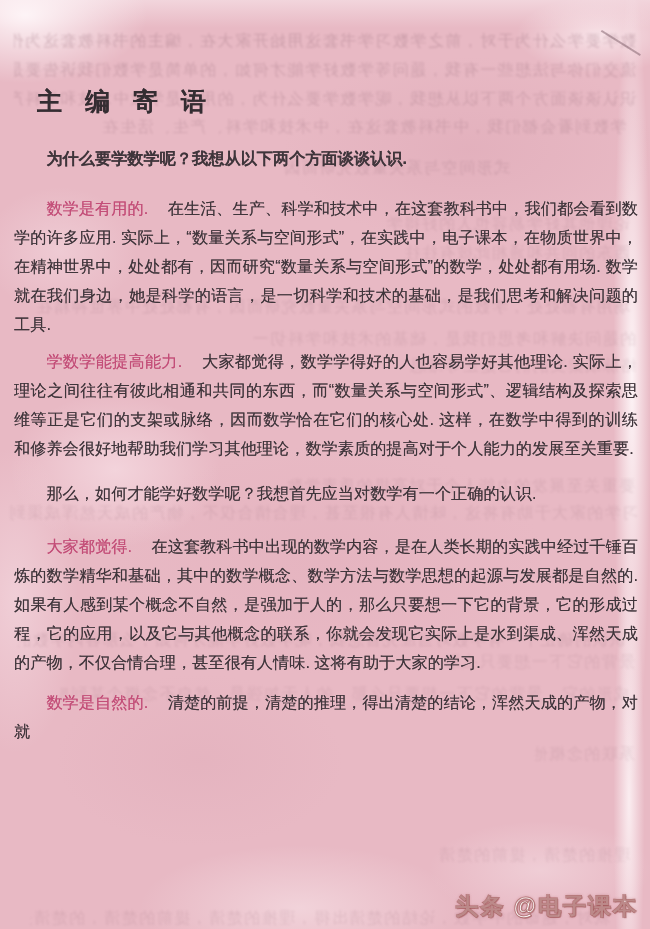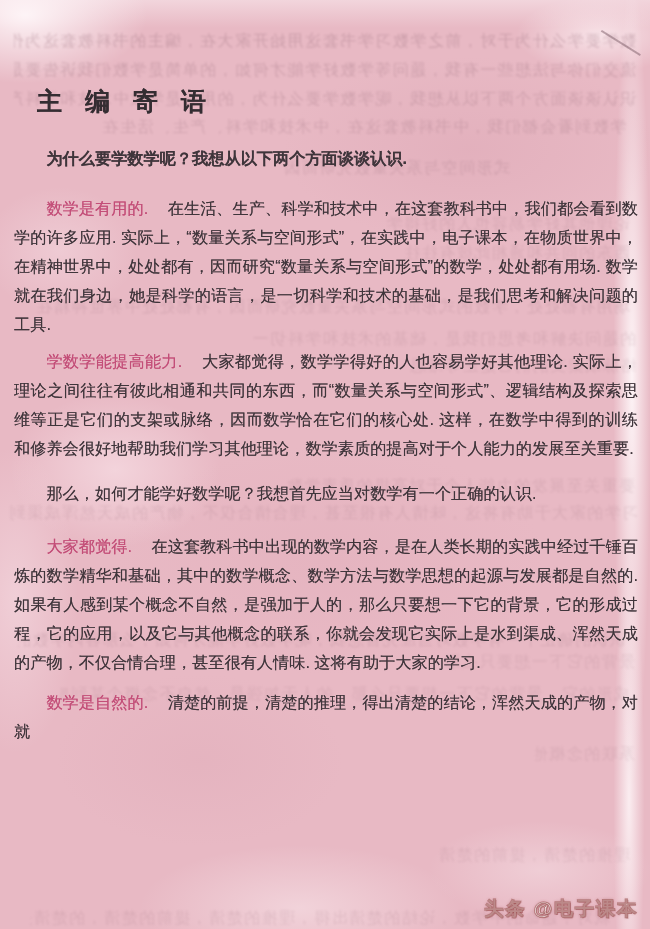--- a/index.html
+++ b/index.html
@@ -106,21 +106,21 @@
     font-weight: normal;
     margin-right: 1.2em;
     text-shadow: 0 0 0.5px rgba(195,78,120,0.8);
   }
 
   .watermark {
     position: absolute;
     z-index: 3;
     right: 12px;
     bottom: 7px;
-    font-size: 19px;
+    font-size: 23px;
     font-weight: bold;
     letter-spacing: 2px;
     color: #ffffff;
     -webkit-text-stroke: 1px rgba(152,74,74,0.65);
     text-shadow: 0 0 3px rgba(142,62,62,0.45), 1px 1px 0 rgba(142,62,62,0.35);
   }
 
   
   .scratch {
     position: absolute;

